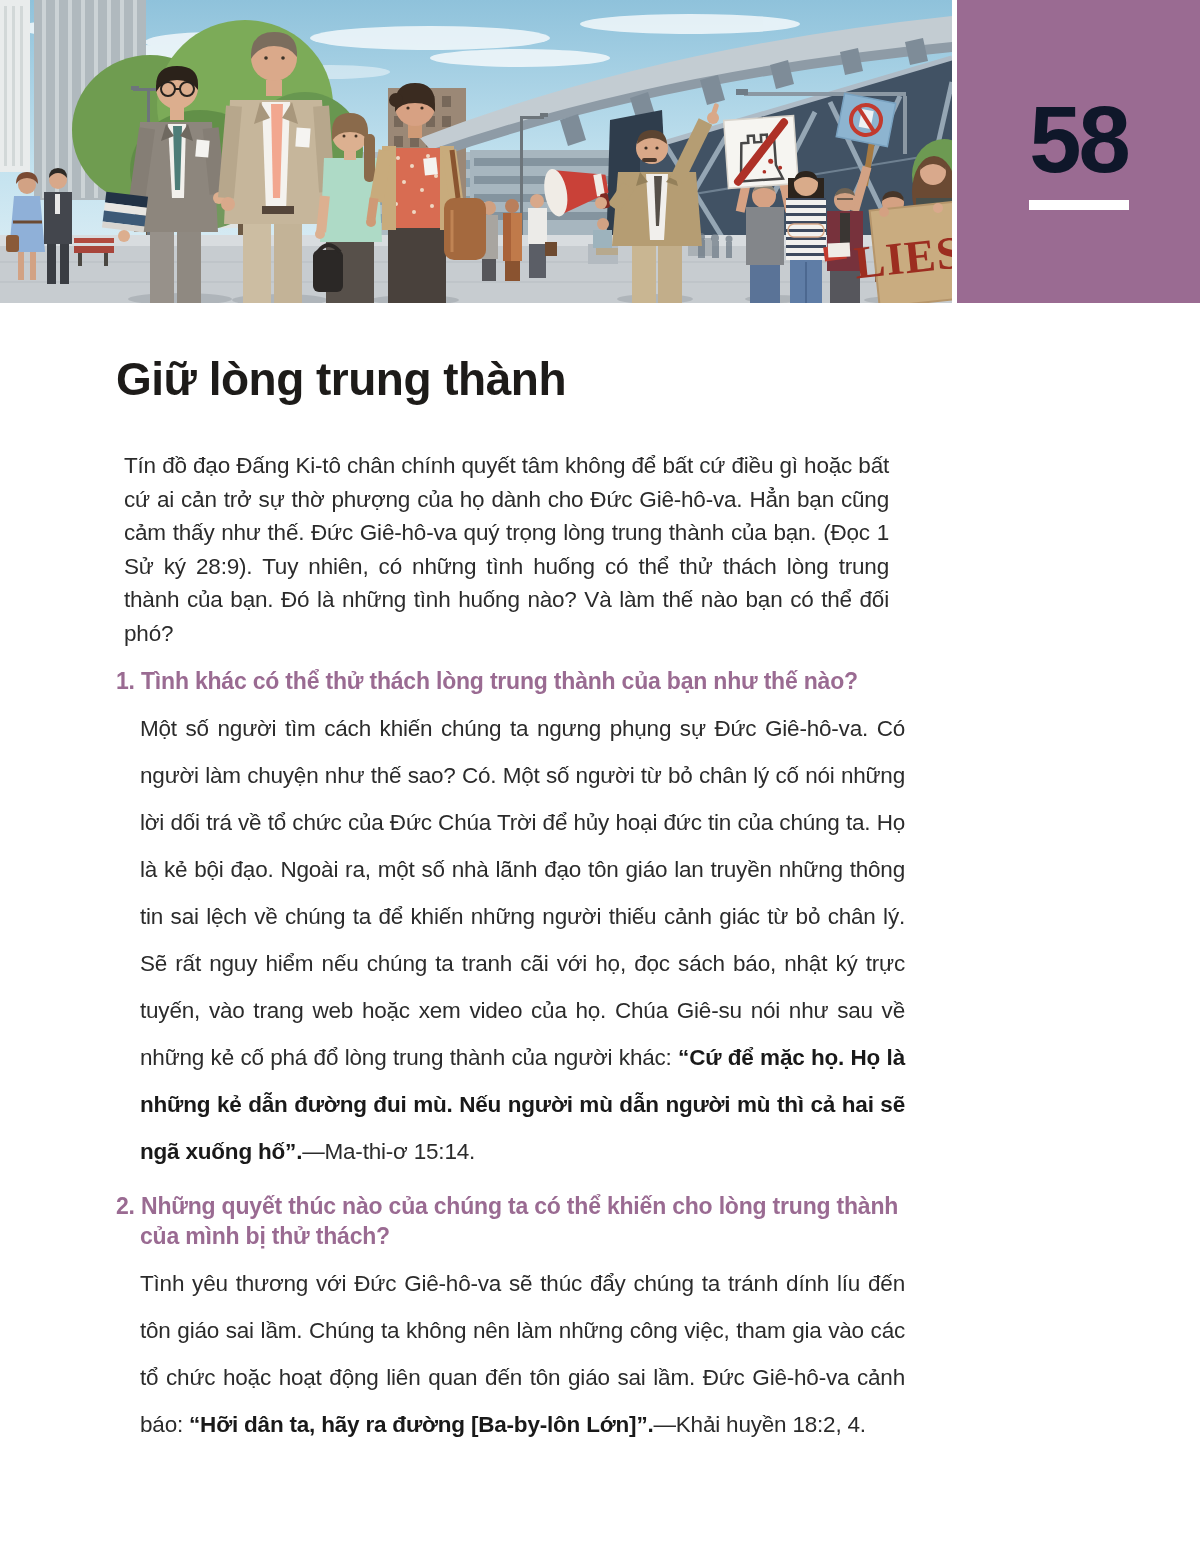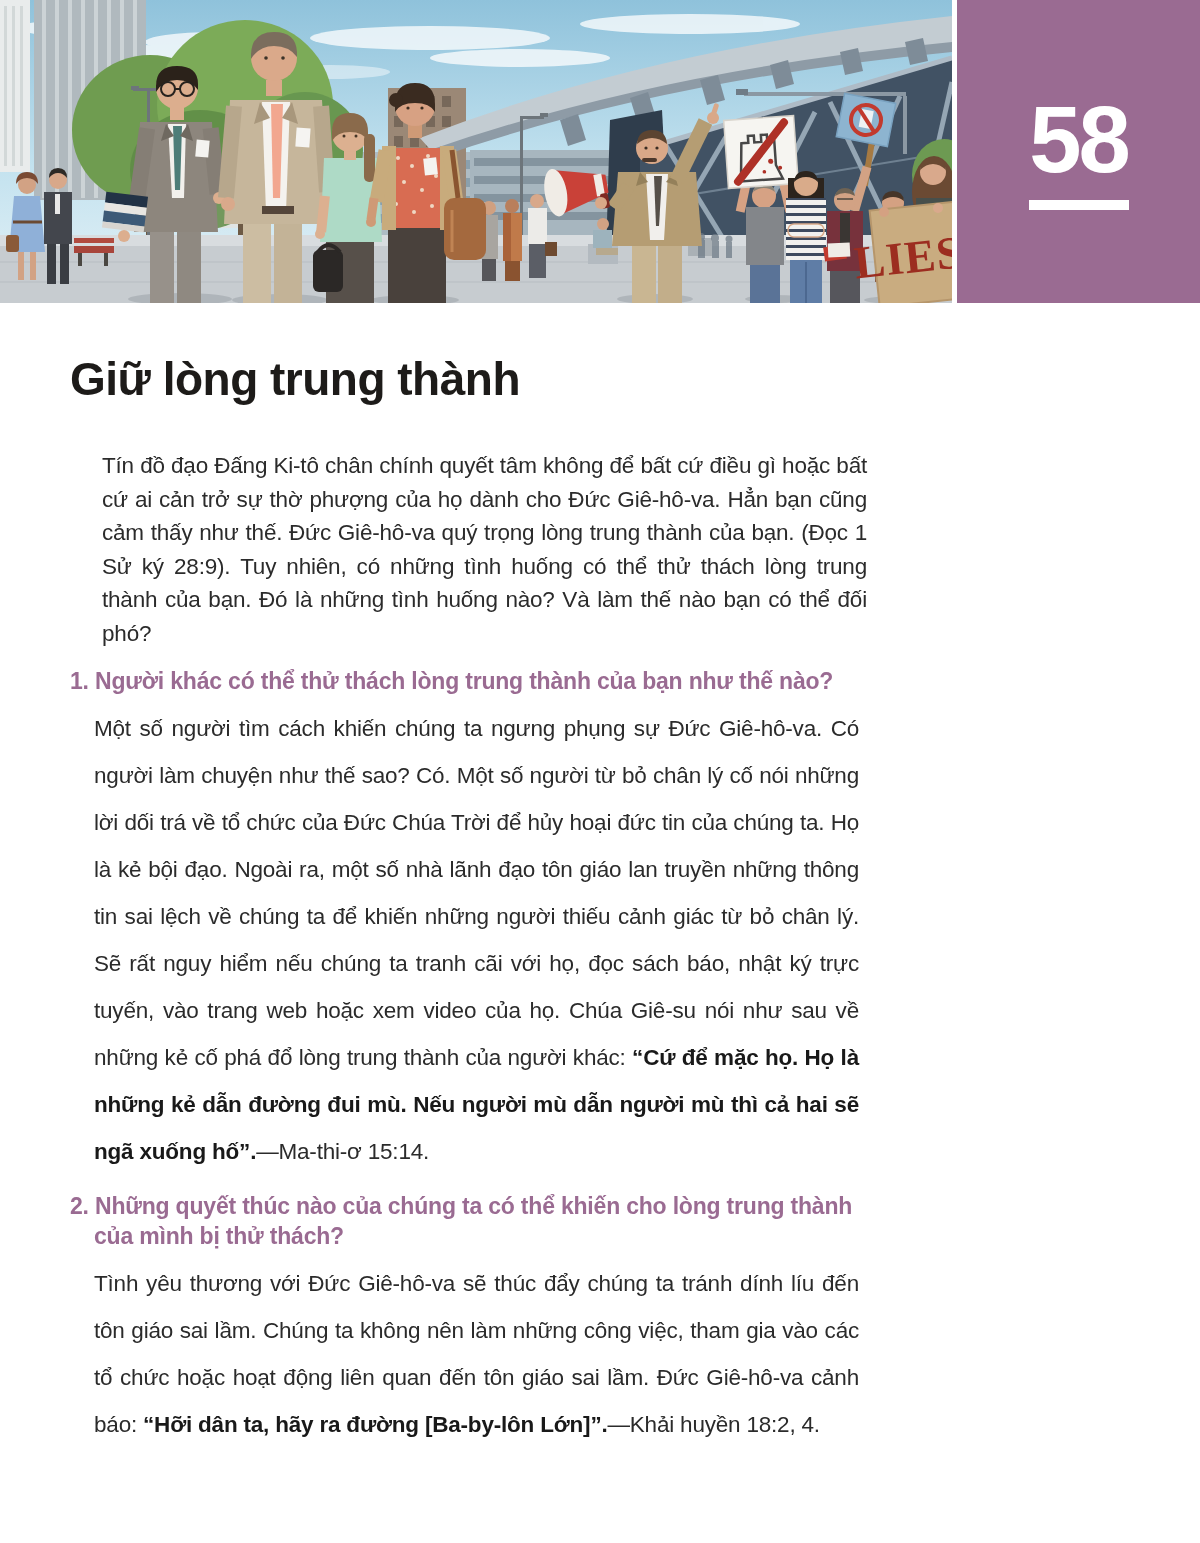--- a/index.html
+++ b/index.html
@@ -15,32 +15,32 @@
     width:1200px;height:1543px;background:#ffffff;overflow:hidden;
     font-family:"Liberation Sans",sans-serif;color:var(--body-text);
   }
   .hero-row{position:relative;width:1200px;height:303px;}
   .hero-photo{position:absolute;left:0;top:0;width:952px;height:303px;display:block;}
   .lesson-badge{
     position:absolute;left:957px;top:0;width:243px;height:303px;
     background:var(--accent);
     display:flex;flex-direction:column;align-items:center;justify-content:center;
   }
-  .lesson-number{color:#ffffff;font-size:94px;font-weight:bold;line-height:1;letter-spacing:-3px;}
+  .lesson-number{color:#0f172a;font-size:94px;font-weight:bold;line-height:1;letter-spacing:-3px;}
   .lesson-underline{width:100px;height:10px;background:#fff;margin-top:13px;}
 
-  .article{padding-left:70px;width:955px;}
+  .article{padding-left:116px;width:955px;}
   .page-title{
     margin:50px 0 0 0;
     font-size:46px;line-height:52px;font-weight:bold;letter-spacing:-0.5px;
     color:var(--title-text);
   }
   .page-title span{display:block;}
   .intro-para{
-    margin:44px 0 0 32px;width:765px;
+    margin:44px 0 0 8px;width:765px;
     font-size:22.5px;line-height:33.5px;letter-spacing:-0.2px;
     text-align:justify;
   }
   .section-heading{
     margin:16px 0 0 0;width:789px;
     padding-left:24px;text-indent:-24px;
     font-size:23px;line-height:30px;font-weight:bold;letter-spacing:-0.2px;
     color:var(--heading-text);
   }
   .section-para{
@@ -453,21 +453,21 @@
 <div class="article">
 
   <h1 class="page-title">
     <span>Giữ lòng trung thành</span>
   </h1>
 
   <p class="intro-para">Tín đồ đạo Đấng Ki-tô chân chính quyết tâm không để bất cứ điều gì hoặc bất cứ ai cản trở sự thờ phượng của họ dành cho Đức Giê-hô-va. Hẳn bạn cũng cảm thấy như thế. Đức Giê-hô-va quý trọng lòng trung thành của bạn. (Đọc 1 Sử ký 28:9). Tuy nhiên, có những tình huống có thể thử thách lòng trung thành của bạn. Đó là những tình huống nào? Và làm thế nào bạn có thể đối phó?</p>
 
   <h2 class="section-heading">
     <span>1.</span>
-    <span>Người khác có thể thử thách lòng trung thành của bạn như thế nào?</span>
+    <span>Tình khác có thể thử thách lòng trung thành của bạn như thế nào?</span>
   </h2>
   <p class="section-para">
     <span>Một số người tìm cách khiến chúng ta ngưng phụng sự Đức Giê-hô-va. Có người làm chuyện như thế sao? Có. Một số người từ bỏ chân lý cố nói những lời dối trá về tổ chức của Đức Chúa Trời để hủy hoại đức tin của chúng ta. Họ là kẻ bội đạo. Ngoài ra, một số nhà lãnh đạo tôn giáo lan truyền những thông tin sai lệch về chúng ta để khiến những người thiếu cảnh giác từ bỏ chân lý. Sẽ rất nguy hiểm nếu chúng ta tranh cãi với họ, đọc sách báo, nhật ký trực tuyến, vào trang web hoặc xem video của họ. Chúa Giê-su nói như sau về những kẻ cố phá đổ lòng trung thành của người khác: </span><strong>“Cứ để mặc họ. Họ là những kẻ dẫn đường đui mù. Nếu người mù dẫn người mù thì cả hai sẽ ngã xuống hố”.</strong><span>—Ma-thi-ơ 15:14.</span>
   </p>
 
   <h2 class="section-heading">
     <span>2.</span>
     <span>Những quyết thúc nào của chúng ta có thể khiến cho lòng trung thành của mình bị thử thách?</span>
   </h2>
   <p class="section-para">

